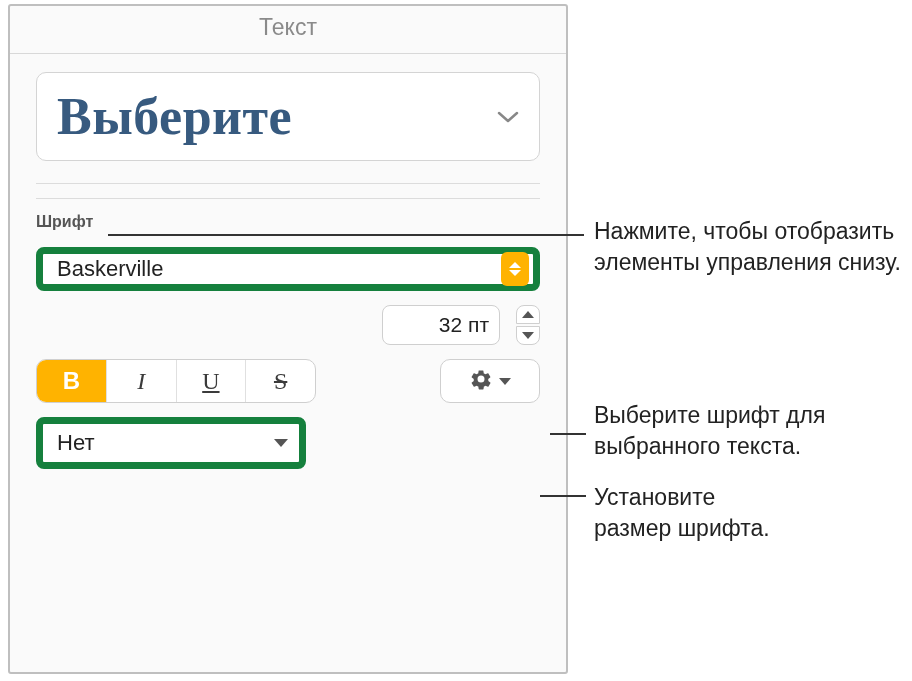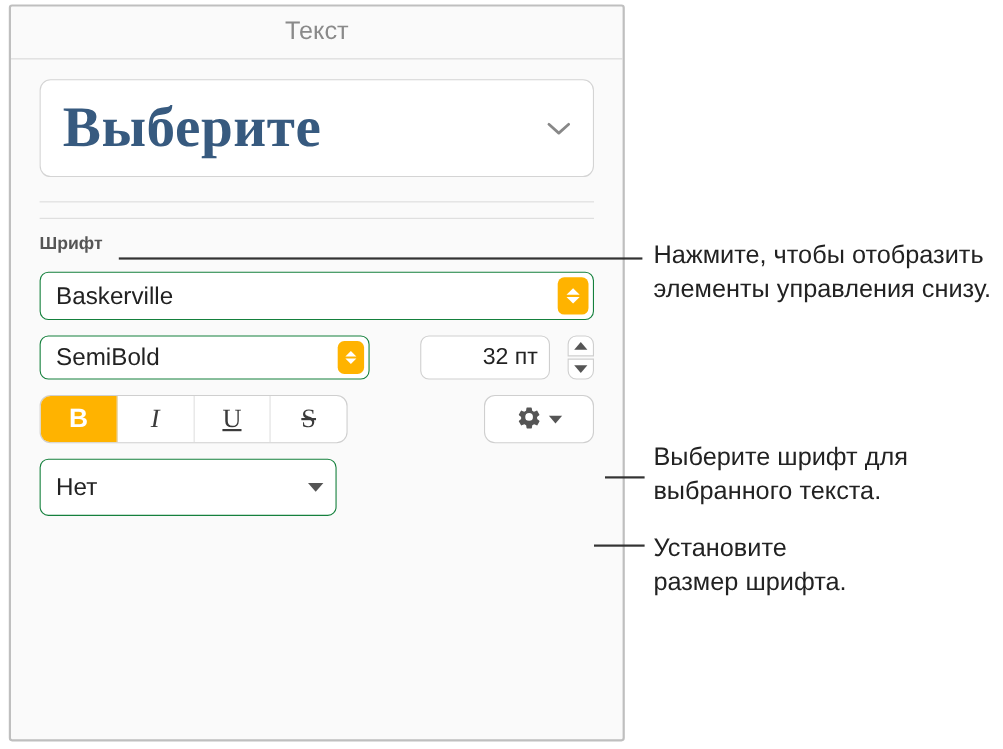--- a/index.html
+++ b/index.html
@@ -93,21 +93,21 @@
     font-size: 16px;
     color: #555;
     font-weight: 600;
     margin: 10px 0 16px;
   }
 
   .popup {
     display: flex;
     align-items: center;
     justify-content: space-between;
-    border: 1px solid #15803d;
+    border: 7px solid #15803d;
     border-radius: 8px;
     background: #fff;
     height: 44px;
     padding: 0 4px 0 14px;
     cursor: pointer;
   }
   .popup .value { font-size: 22px; color: #222; }
   .popup .cap {
     width: 28px; height: 34px;
     background: #ffb300;
@@ -264,27 +264,20 @@
       <div class="popup flex1">
         <span class="value">Baskerville</span>
         <span class="cap">
           <span class="tri-up"></span>
             <span class="tri-down"></span>
         </span>
       </div>
     </div>
 
     <div class="row">
-      <div class="popup small" style="width:300px">
-        <span class="value">SemiBold</span>
-        <span class="cap">
-          <span class="tri-up"></span>
-            <span class="tri-down"></span>
-        </span>
-      </div>
       <div style="flex:1"></div>
       <div class="size-field w30">
         <span class="value">32 пт</span>
       </div>
       <div class="stepper">
         <div class="btn">
             <span class="tri-up"></span>
           </div>
         <div class="btn">
             <span class="tri-down"></span>

